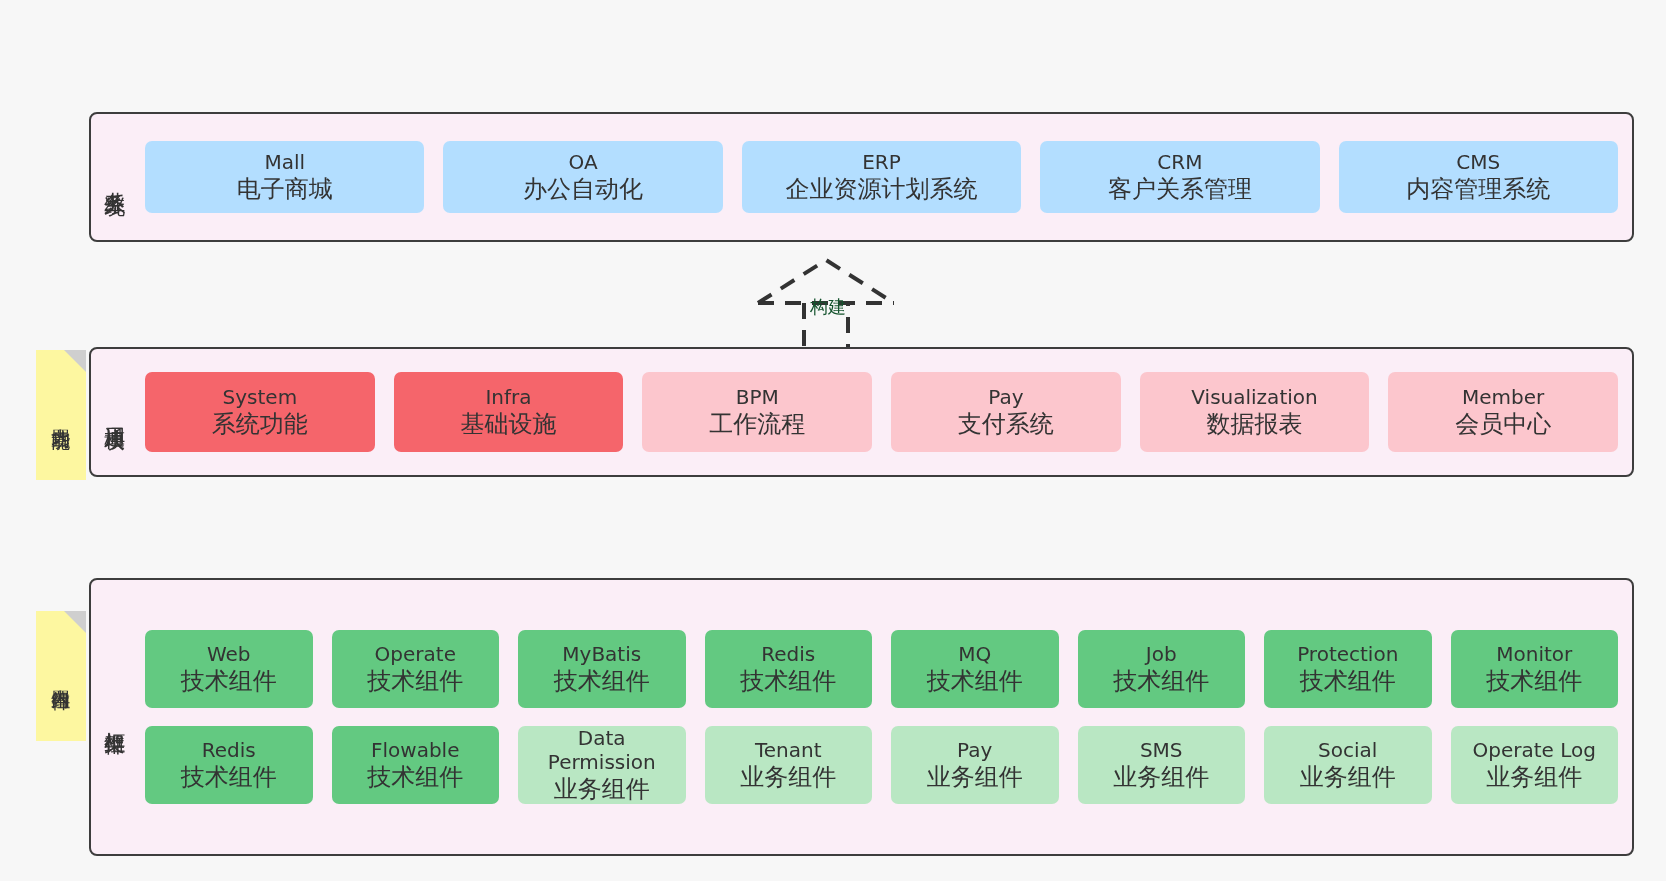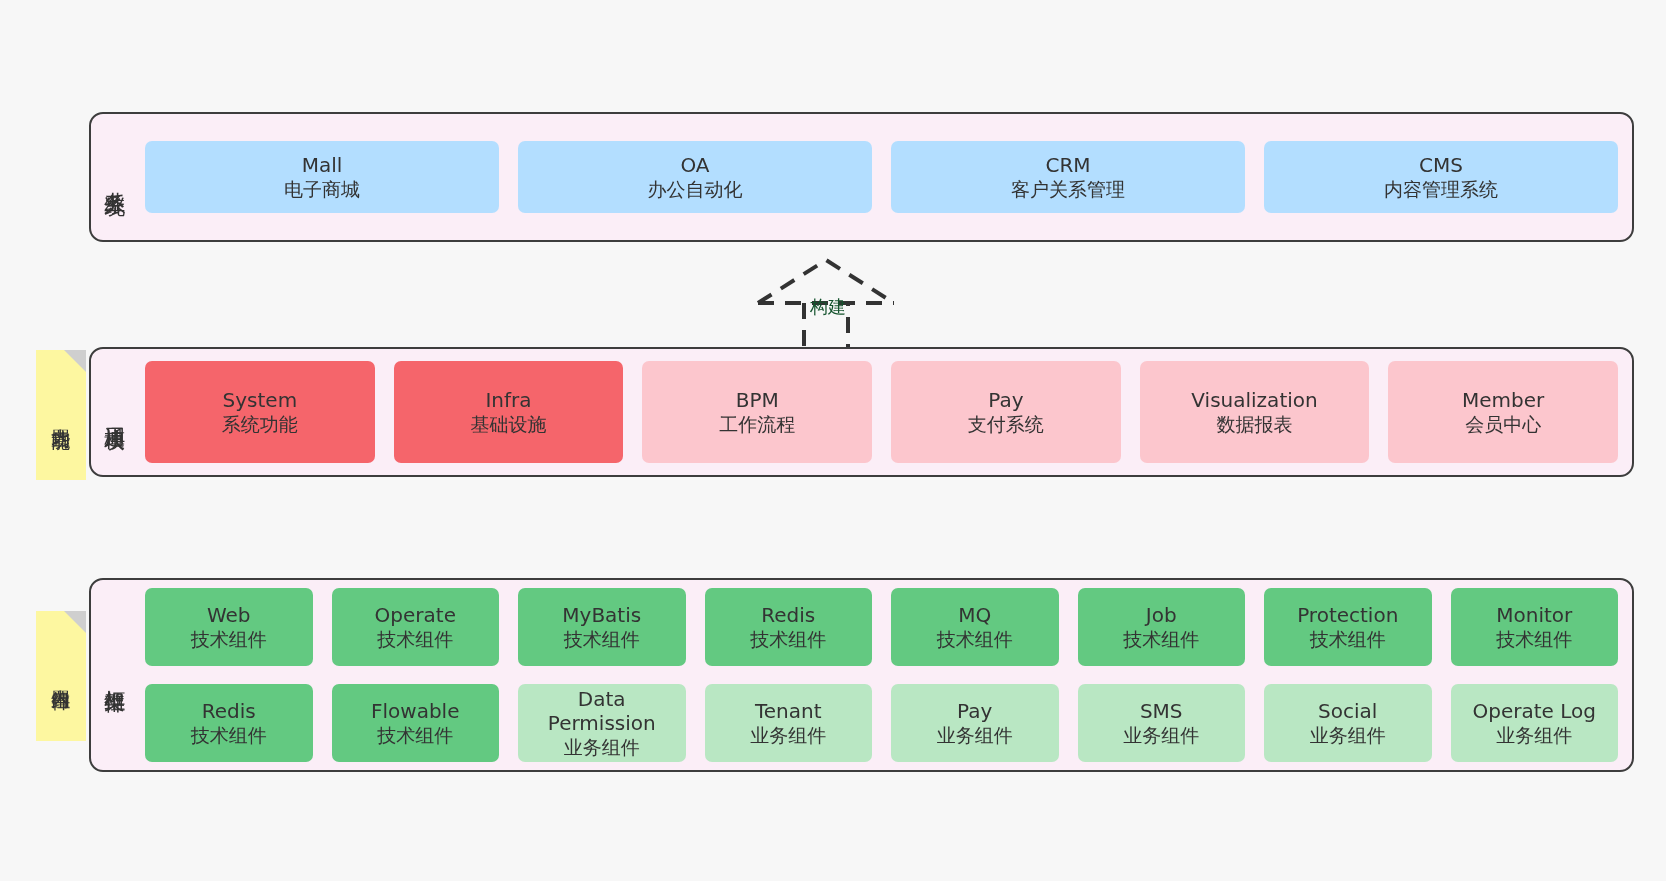--- a/index.html
+++ b/index.html
@@ -23,21 +23,21 @@
     width: 1666px;
     height: 881px;
   }
 
   
   .layer {
     position: absolute;
     box-sizing: border-box;
     background: #fbeef7;
     border: 2px solid #3d3d3d;
-    border-radius: 14px;
+    border-radius: 8px;
     display: flex;
     flex-direction: row;
     align-items: stretch;
   }
 
   .layer-title {
     flex: 0 0 auto;
     width: 46px;
     display: flex;
     align-items: center;
@@ -77,36 +77,36 @@
     align-items: center;
     justify-content: center;
     text-align: center;
     font-size: 20px;
     line-height: 1.22;
     color: #333333;
     padding: 4px 6px;
     user-select: none;
   }
   .cell .ln { display: block; }
-  .cell .ln2 { font-size: 19px; }
+  .cell .ln2 { font-size: 24px; }
 
   
   .c-blue        { background: #b3deff; }
   .c-red         { background: #f5656b; }
   .c-pink        { background: #fcc6cd; }
   .c-green       { background: #63c981; }
   .c-lightgreen  { background: #b9e7c3; }
 
   
   #layer-business { left: 89px;  top: 112px; width: 1545px; height: 130px; }
   #layer-common   { left: 89px;  top: 347px; width: 1545px; height: 130px; }
-  #layer-frame    { left: 89px;  top: 578px; width: 1545px; height: 194px; }
+  #layer-frame    { left: 89px;  top: 578px; width: 1545px; height: 278px; }
 
   #layer-business .cell { height: 72px; }
-  #layer-common   .cell { height: 102px; }
+  #layer-common   .cell { height: 80px; }
   #layer-frame    .cell { height: 78px; }
 
   
   .note {
     position: absolute;
     box-sizing: border-box;
     background: #fdf7a0;
     width: 50px;
     display: flex;
     align-items: center;
@@ -172,20 +172,24 @@
       <div class="row">
         <div class="cell c-blue">
           <span class="ln">Mall</span>
           <span class="ln ln2">电子商城</span>
         </div>
         <div class="cell c-blue">
           <span class="ln">OA</span>
           <span class="ln ln2">办公自动化</span>
         </div>
         <div class="cell c-blue">
+          <span class="ln">ERP</span>
+          <span class="ln ln2">企业资源计划系统</span>
+        </div>
+        <div class="cell c-blue">
           <span class="ln">CRM</span>
           <span class="ln ln2">客户关系管理</span>
         </div>
         <div class="cell c-blue">
           <span class="ln">CMS</span>
           <span class="ln ln2">内容管理系统</span>
         </div>
       </div>
     </div>
   </div>

